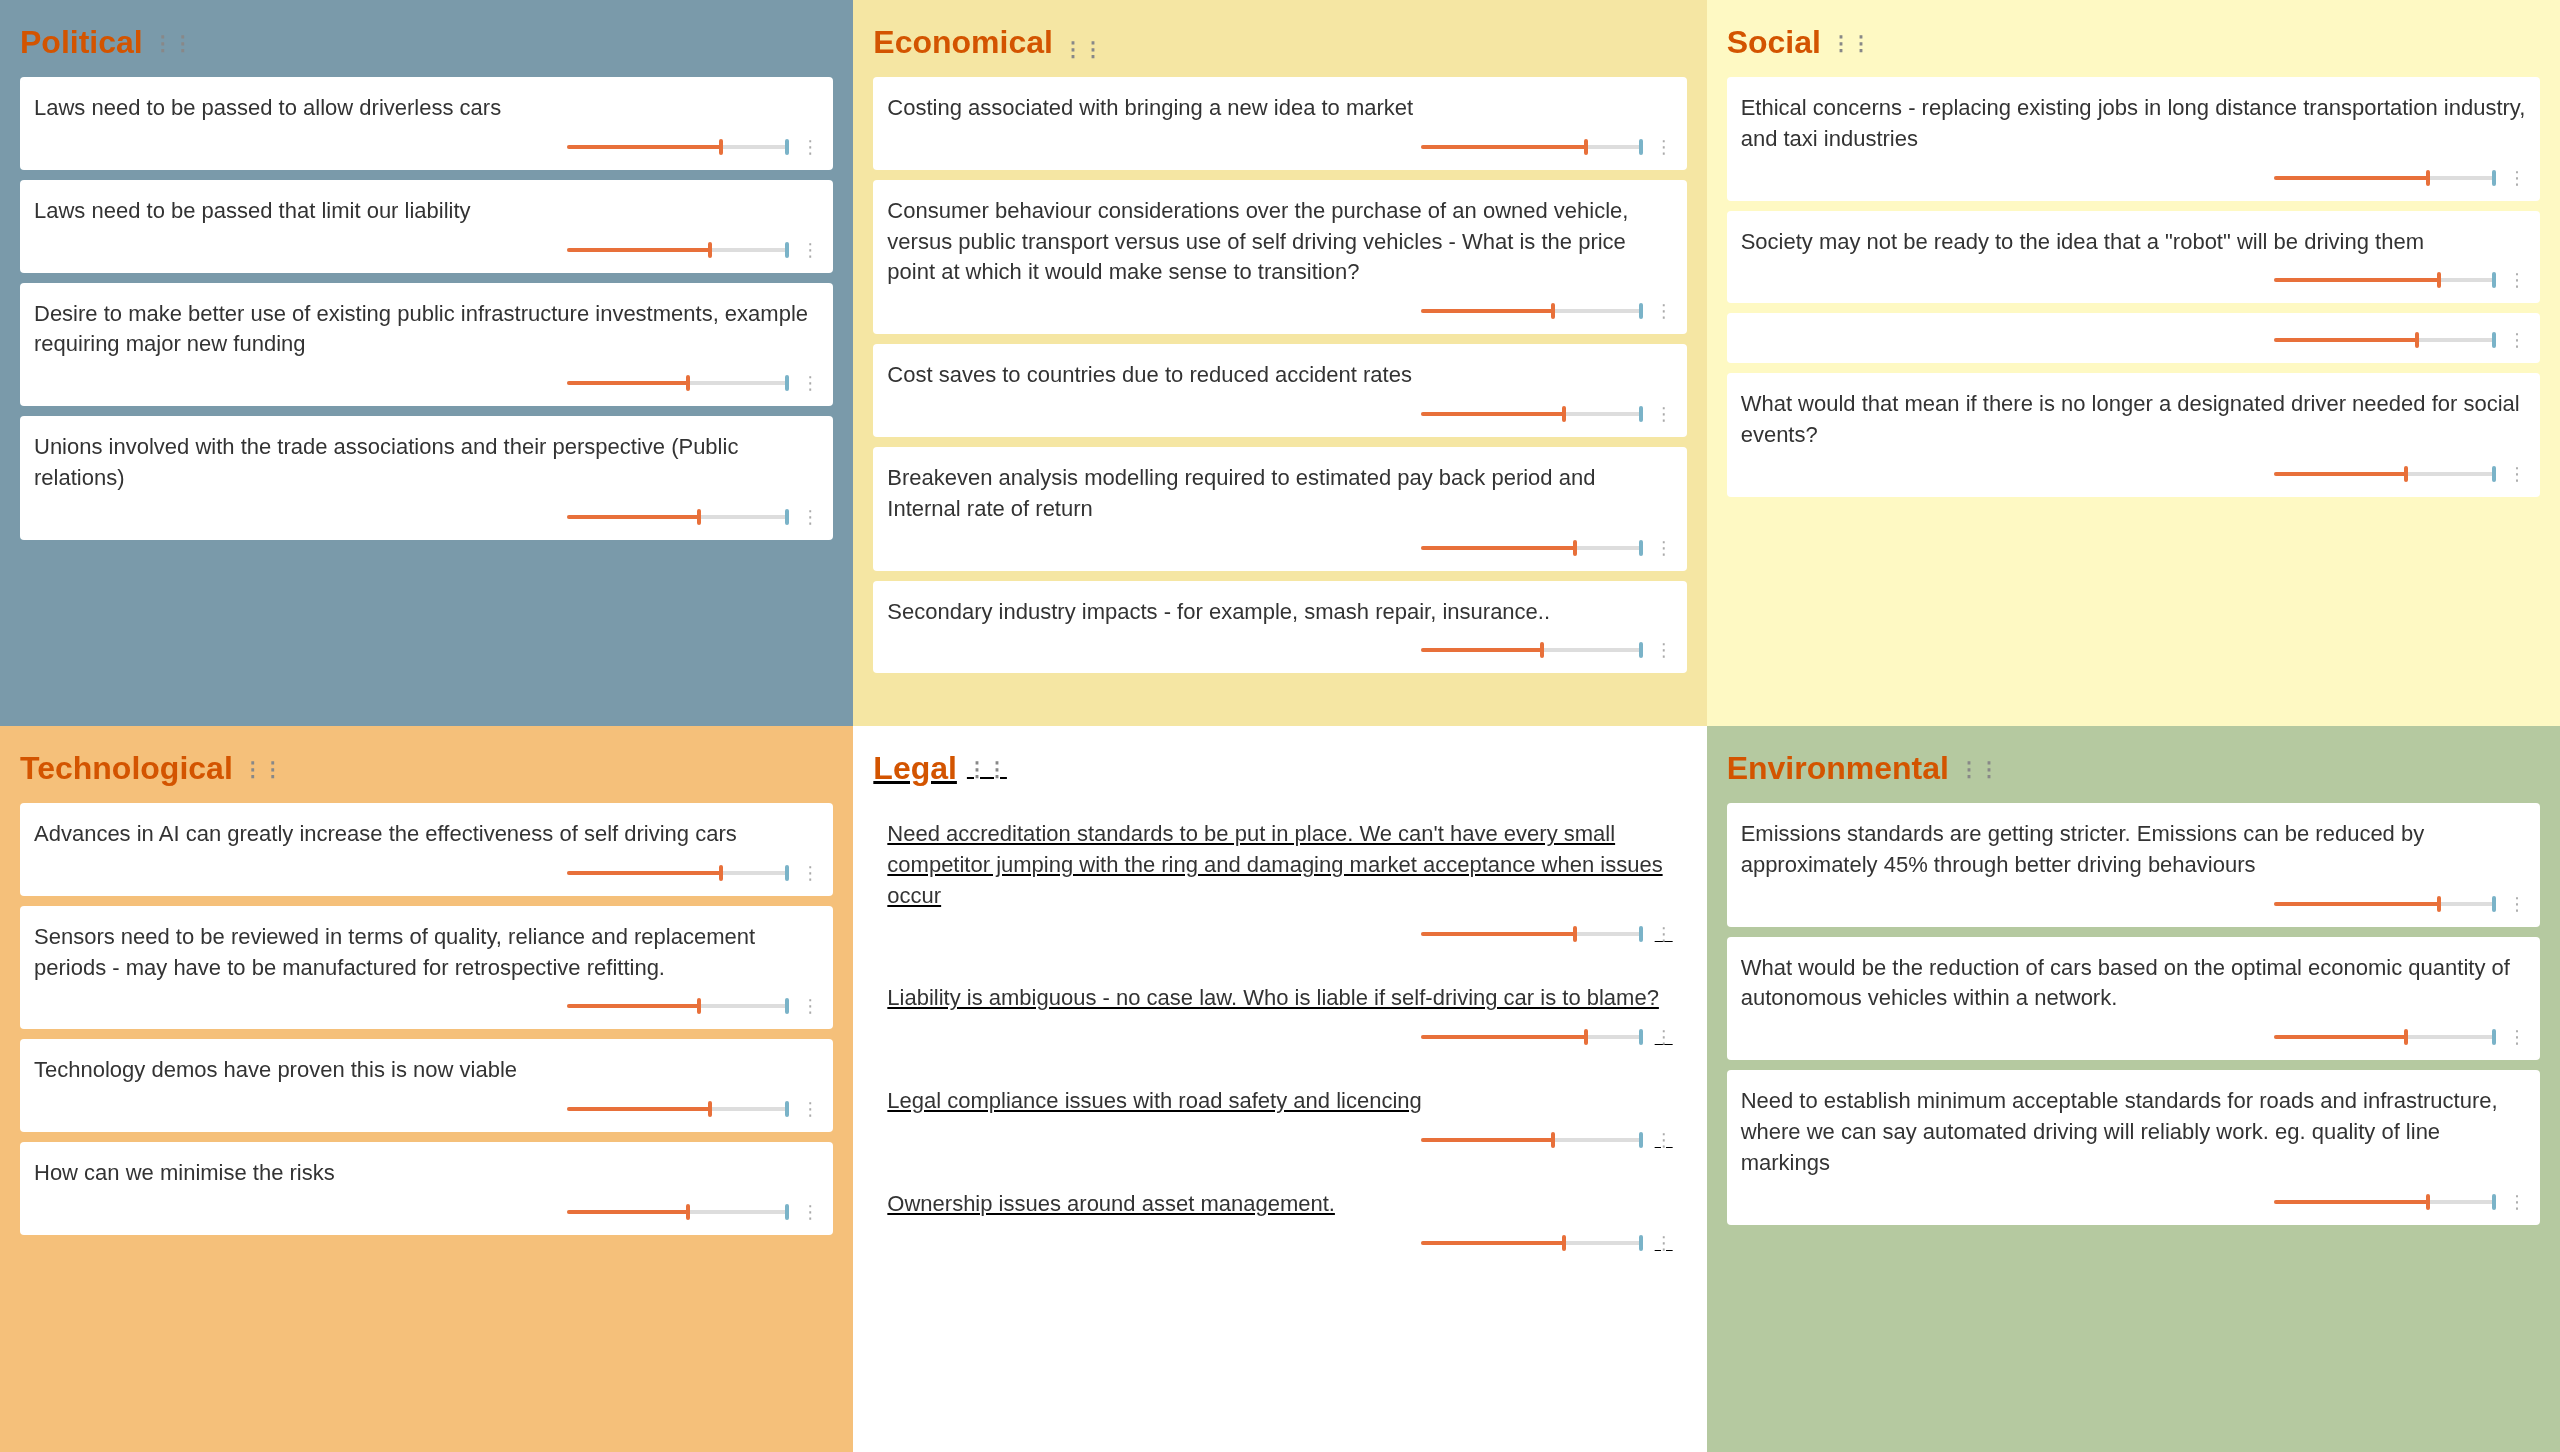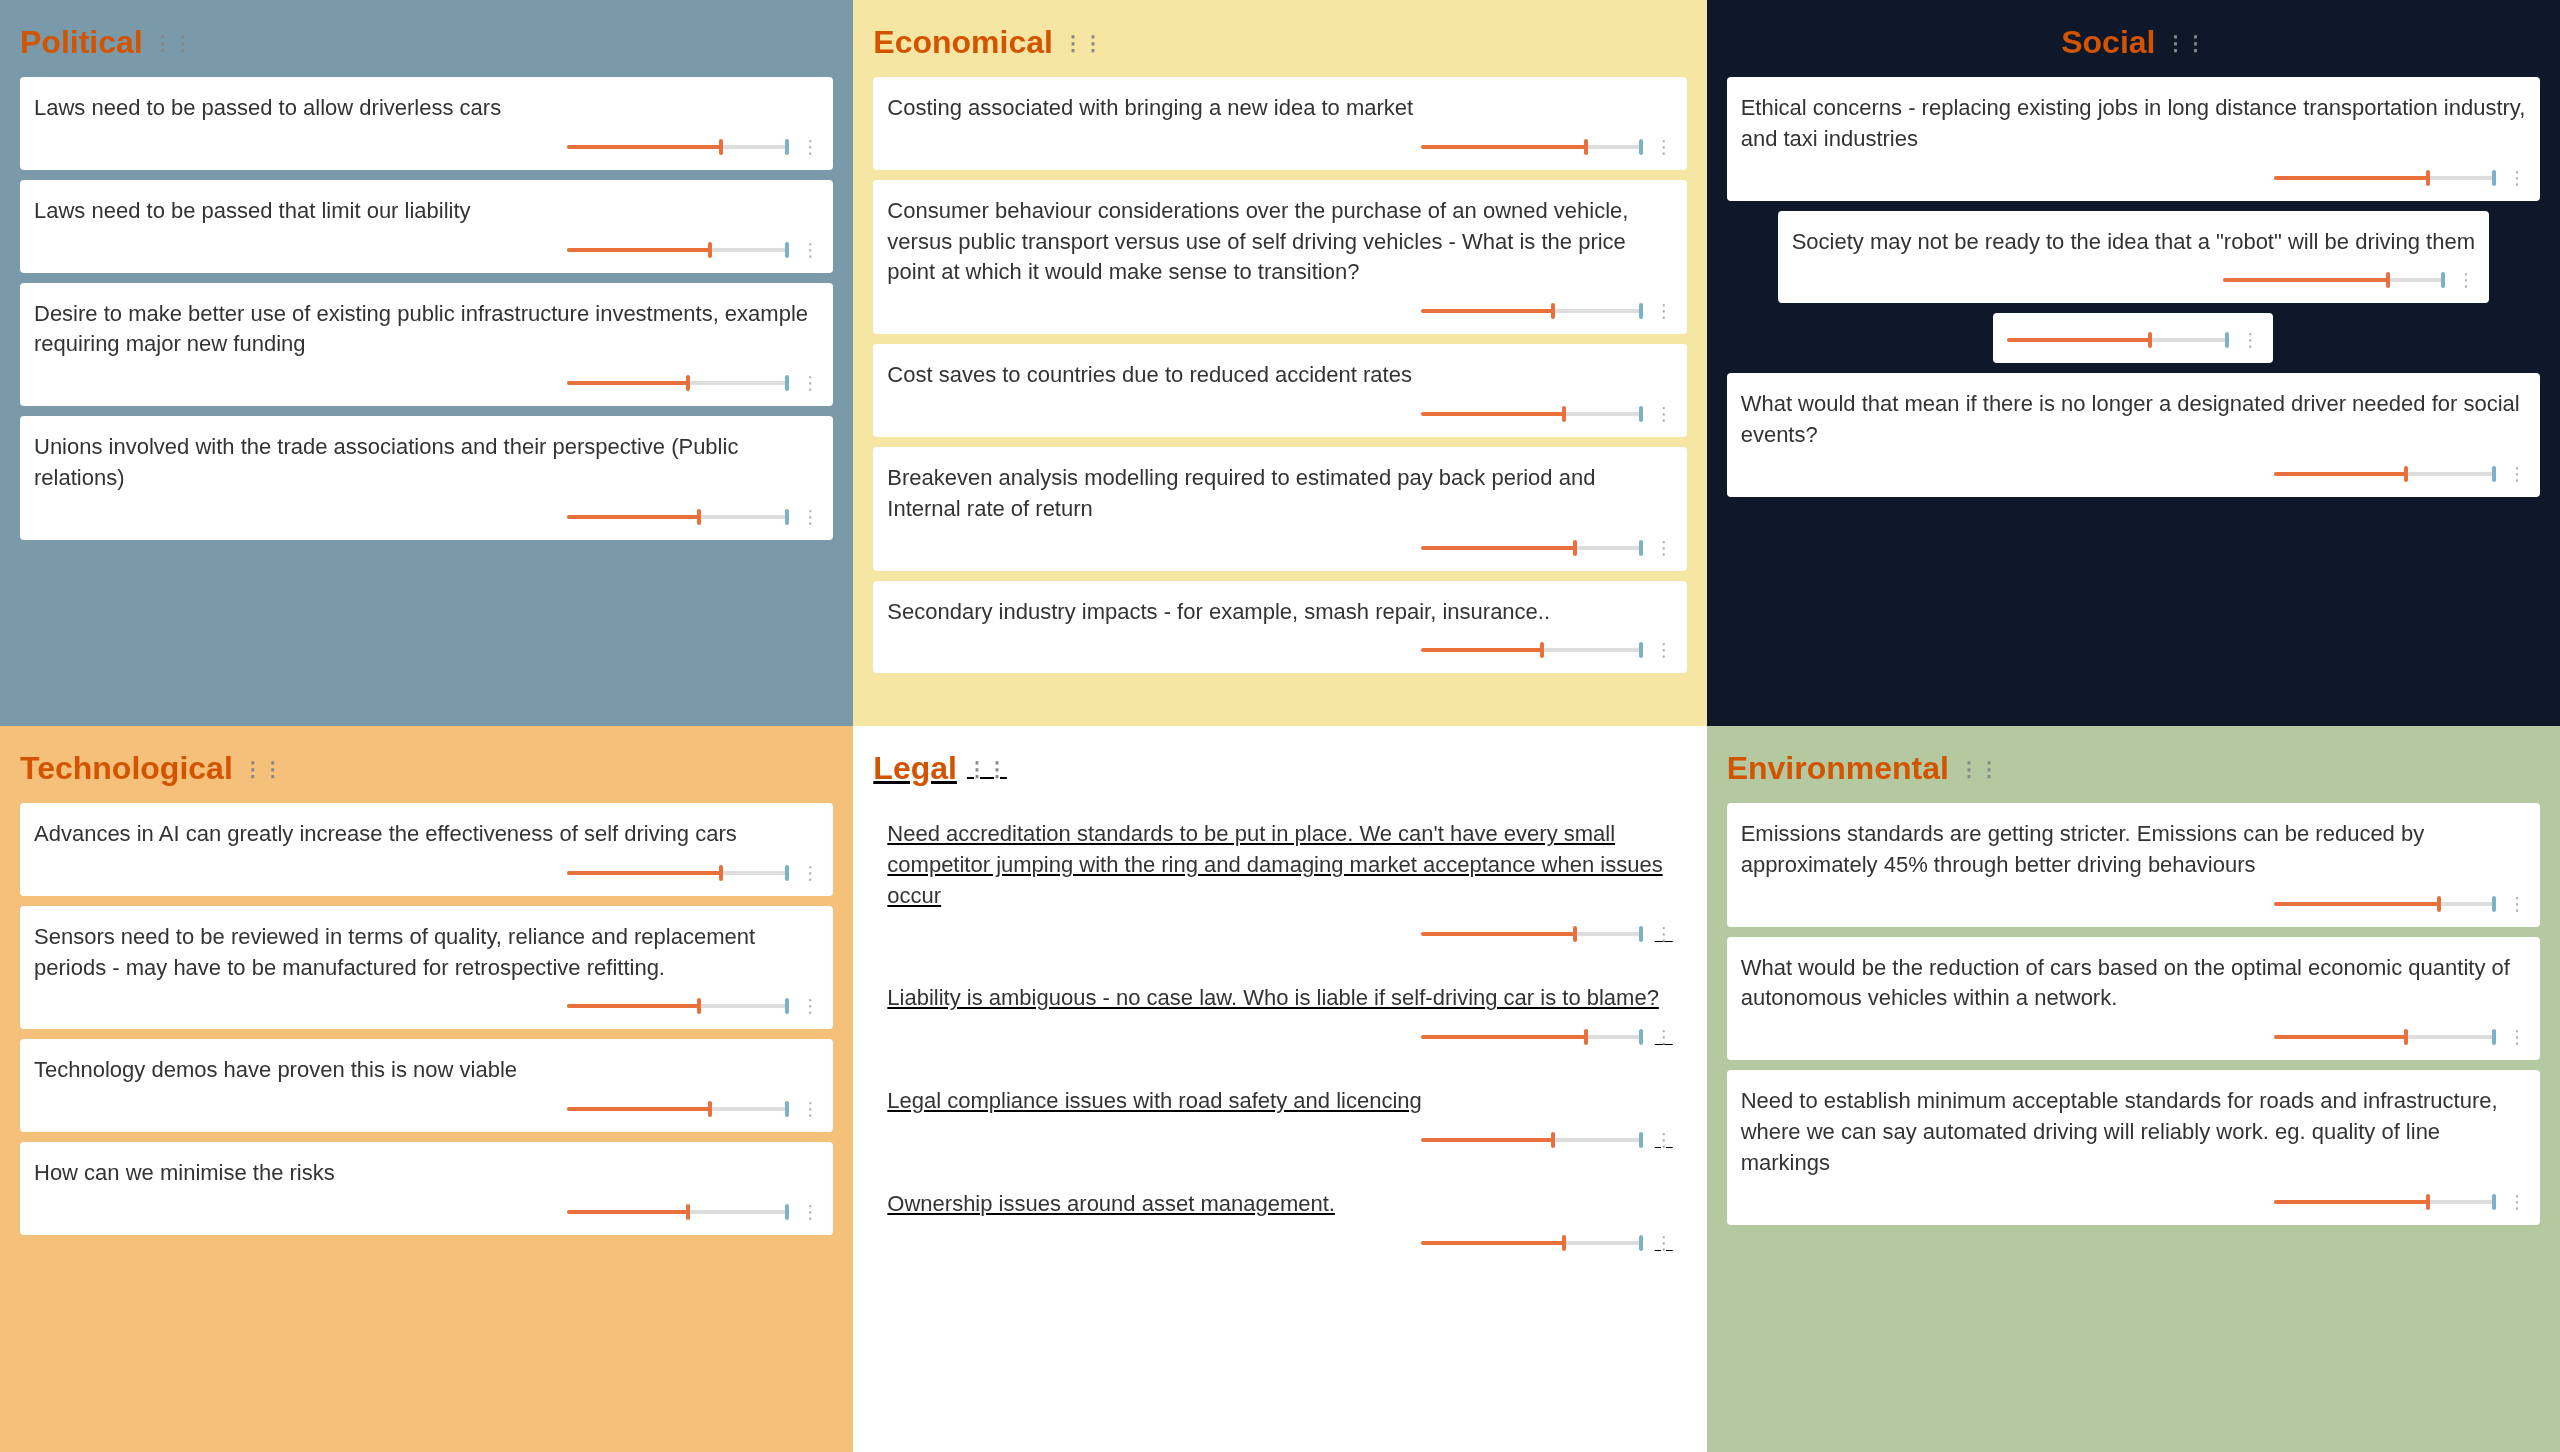--- a/index.html
+++ b/index.html
@@ -40,24 +40,24 @@
       font-size: 20px;
       cursor: grab;
     }
 
     
     .political { background: #7a9aaa; }
     .political .quadrant-title { color: #d35400; }
 
     
     .economical { background: #f5e6a3; }
-    .economical .quadrant-title { color: #d35400; }
-
-    
-    .social { background: #0f172a; align-items: center; }
+    .economical .quadrant-title { color: #d35400; align-items: flex-end; }
+
+    
+    .social { background: #fef9c3; }
     .social .quadrant-title { color: #d35400; }
 
     
     .technological { background: #f5c07a; }
     .technological .quadrant-title { color: #d35400; }
 
     
     .legal { background: #ffffff; text-decoration: underline; }
     .legal .quadrant-title { color: #d35400; }
 

